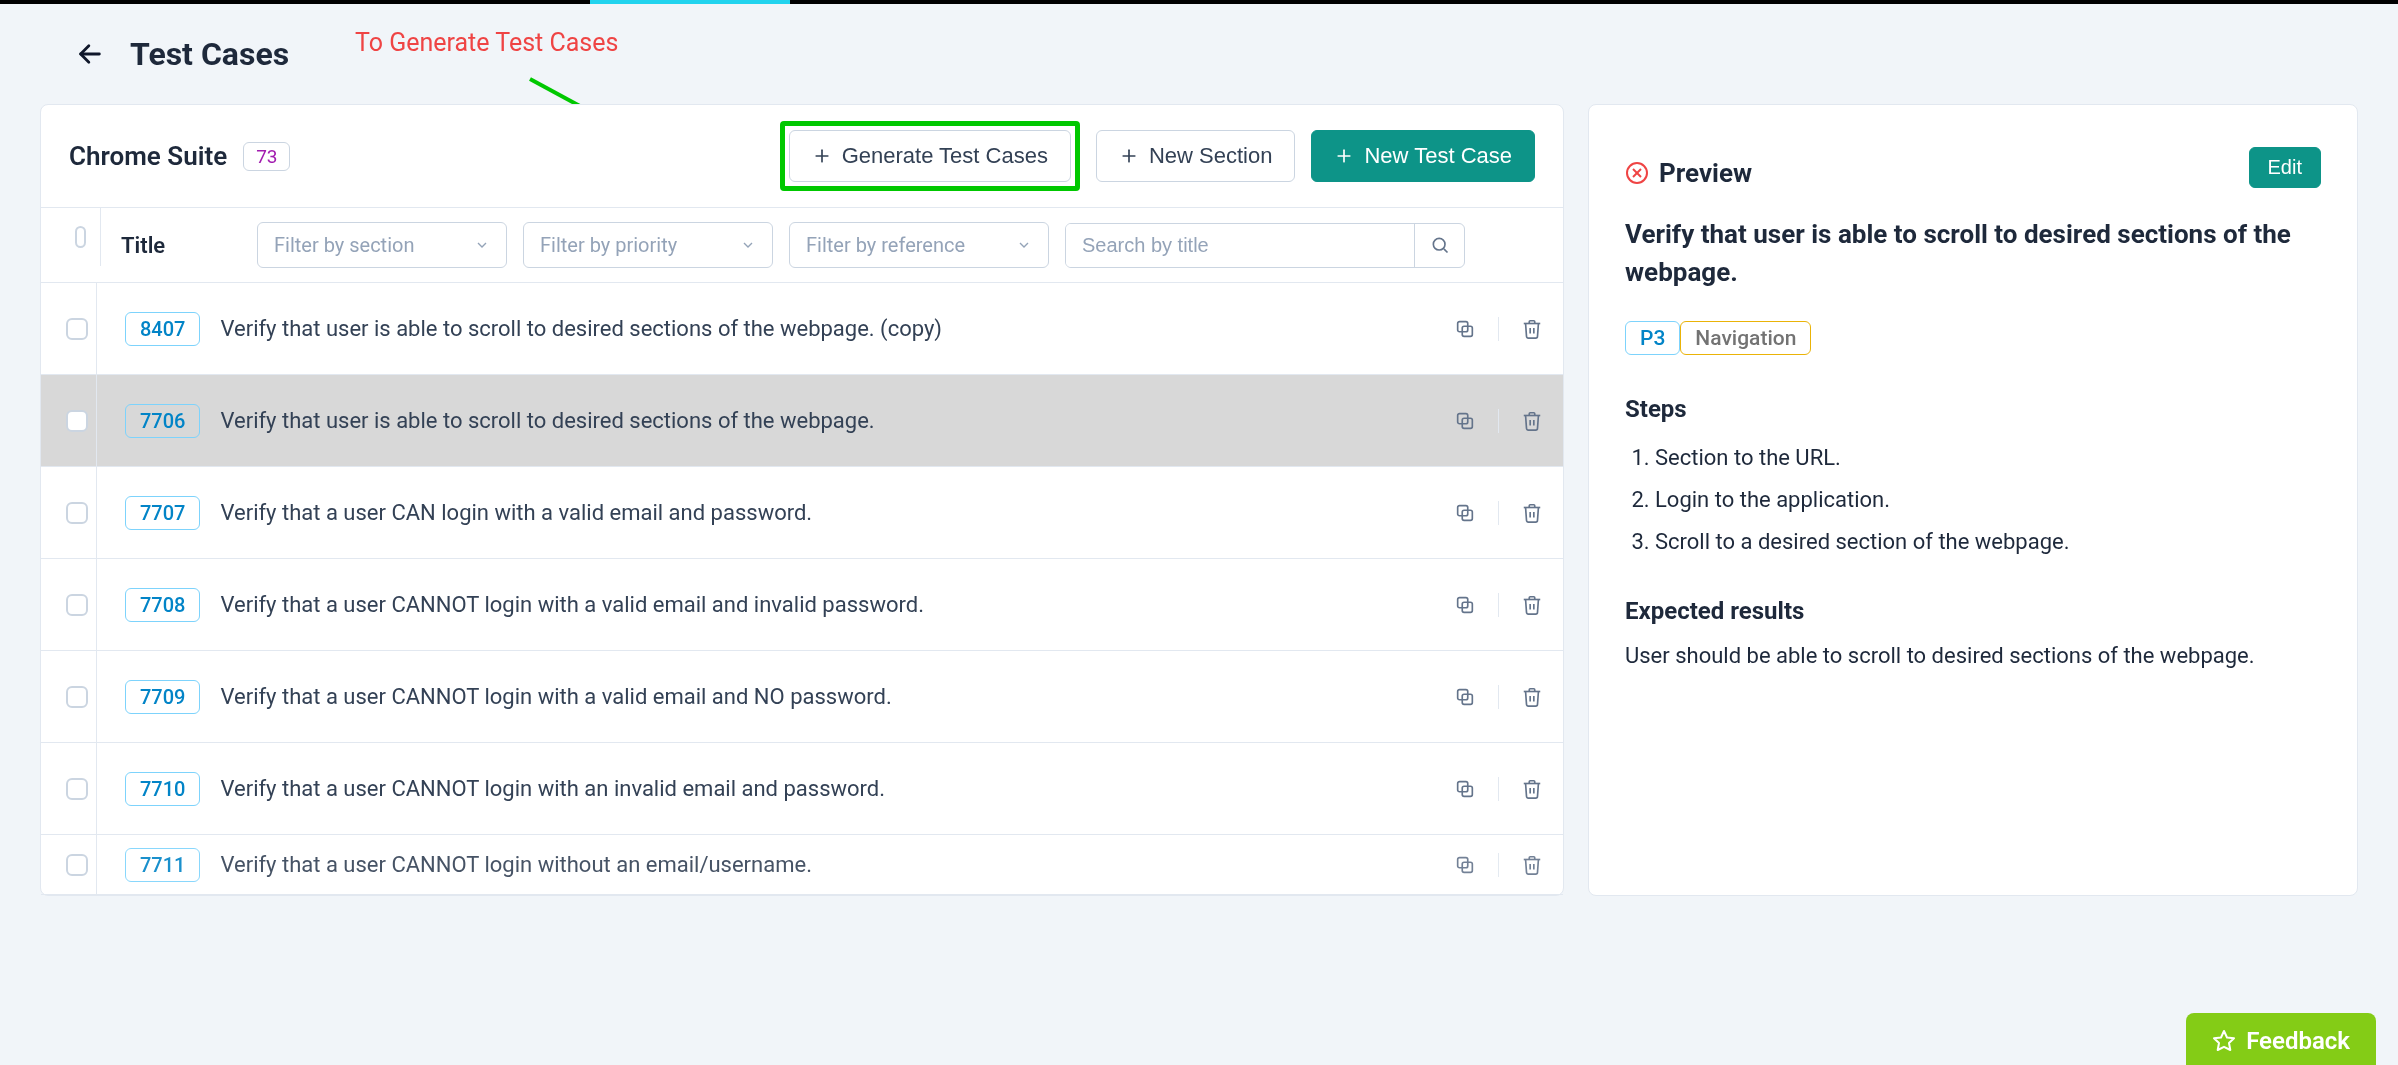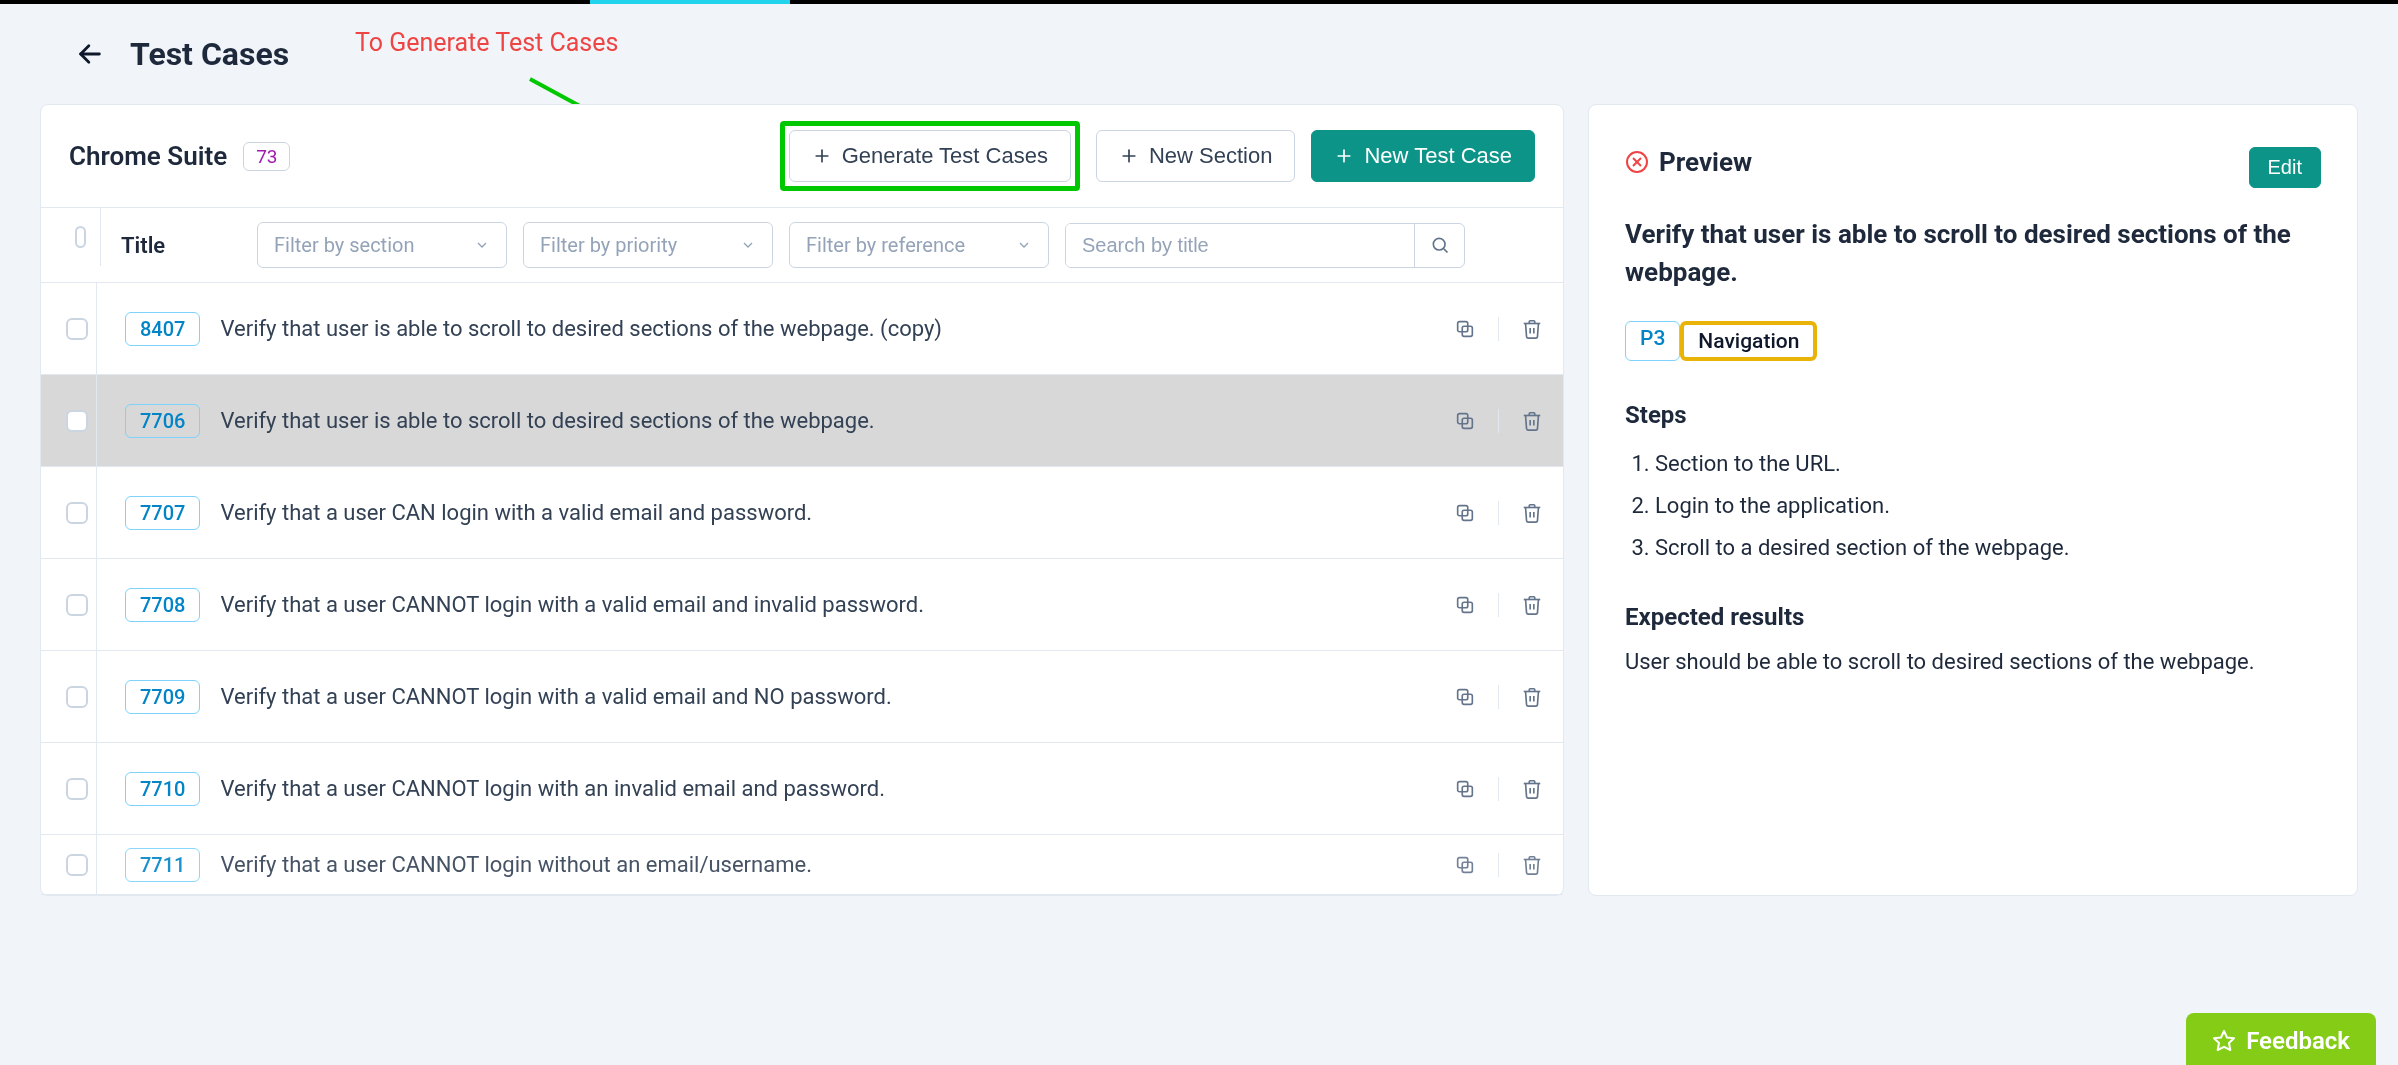--- a/index.html
+++ b/index.html
@@ -257,21 +257,21 @@
   .right-card {
     width: 770px;
     background: #fff;
     border: 1px solid var(--border);
     border-radius: 8px;
     padding: 30px 36px;
     position: relative;
   }
   .preview-head {
     display: flex;
-    align-items: center;
+    align-items: flex-end;
     justify-content: space-between;
     margin-bottom: 28px;
   }
   .preview-title {
     display: flex;
     align-items: center;
     gap: 10px;
     font-size: 26px;
     font-weight: 700;
   }
@@ -286,21 +286,21 @@
     margin: 0 0 30px 0;
   }
   .tags { display: flex; margin-bottom: 40px; }
   .tag {
     border-radius: 6px;
     padding: 4px 14px;
     font-size: 21px;
     font-weight: 500;
   }
   .tag.p3 { border:1px solid #7dd3fc; color:#0284c7; }
-  .tag.nav { border:4px solid #eab308; color:#0f172a; }
+  .tag.nav { border:1px solid #eab308; color:#737373; }
 
   .section-h {
     font-size: 24px;
     font-weight: 700;
     margin: 0 0 14px 0;
   }
   .steps {
     margin: 0 0 34px 0;
     padding-left: 30px;
     font-size: 22px;

